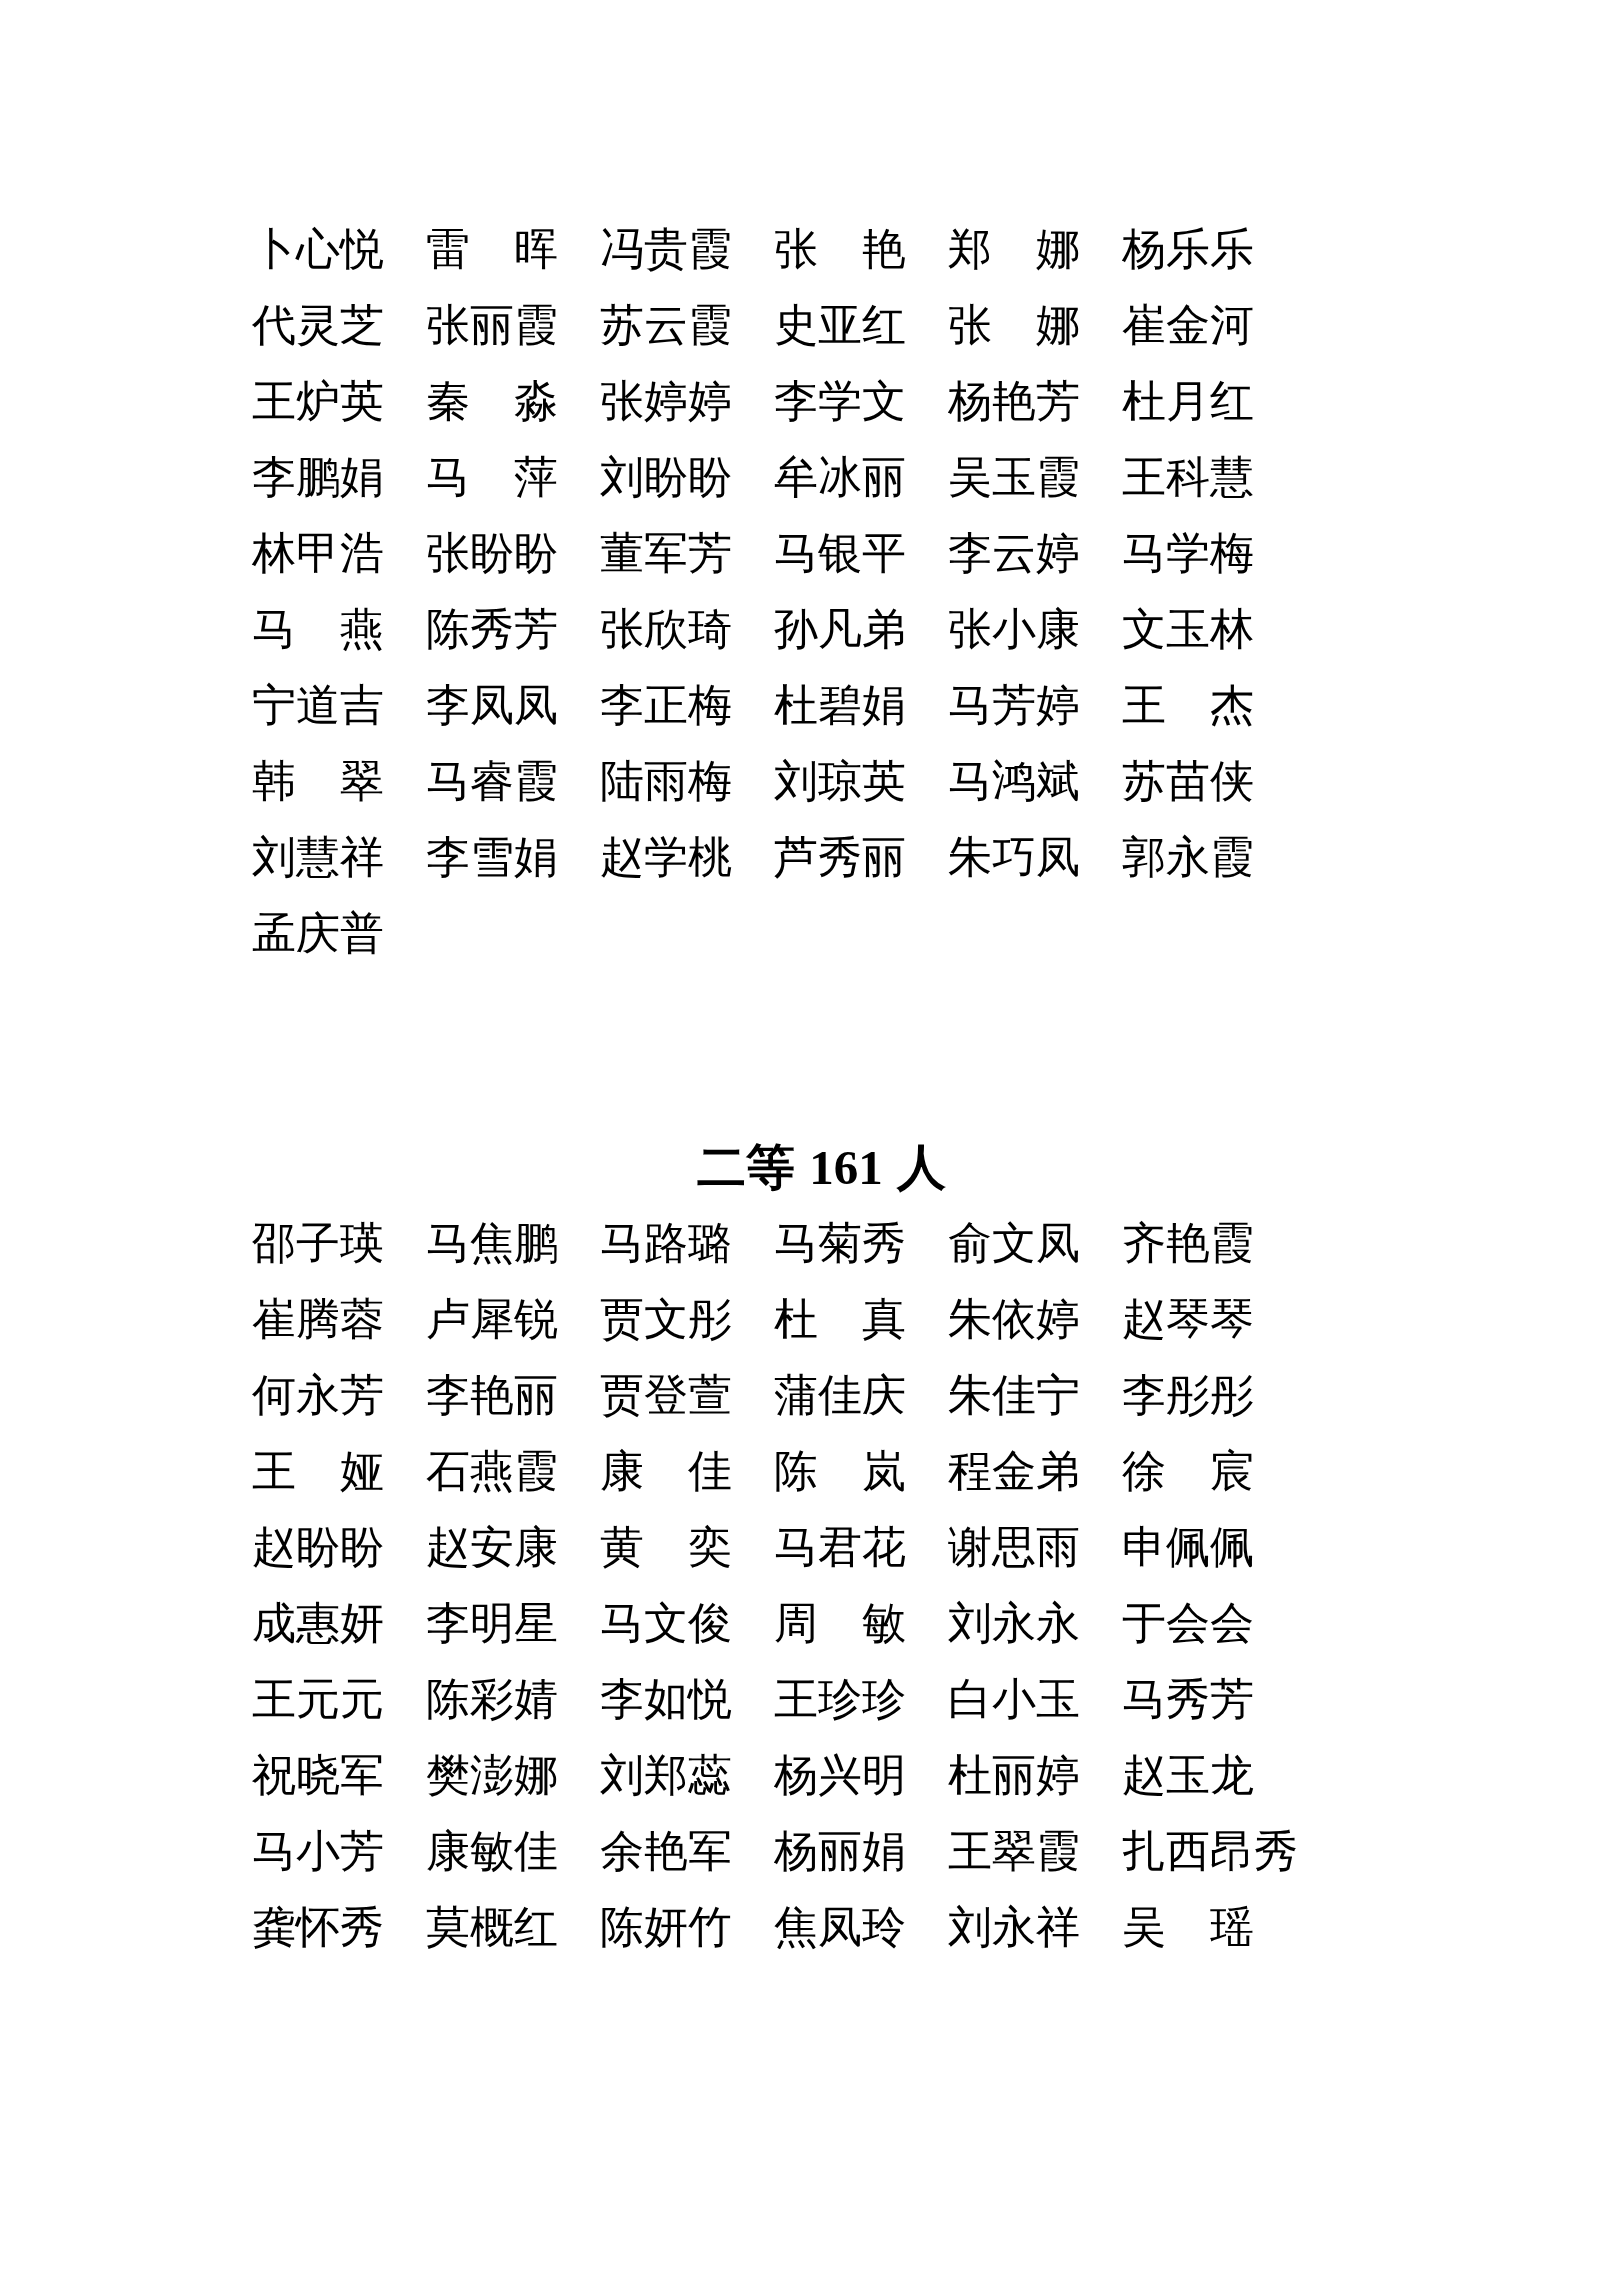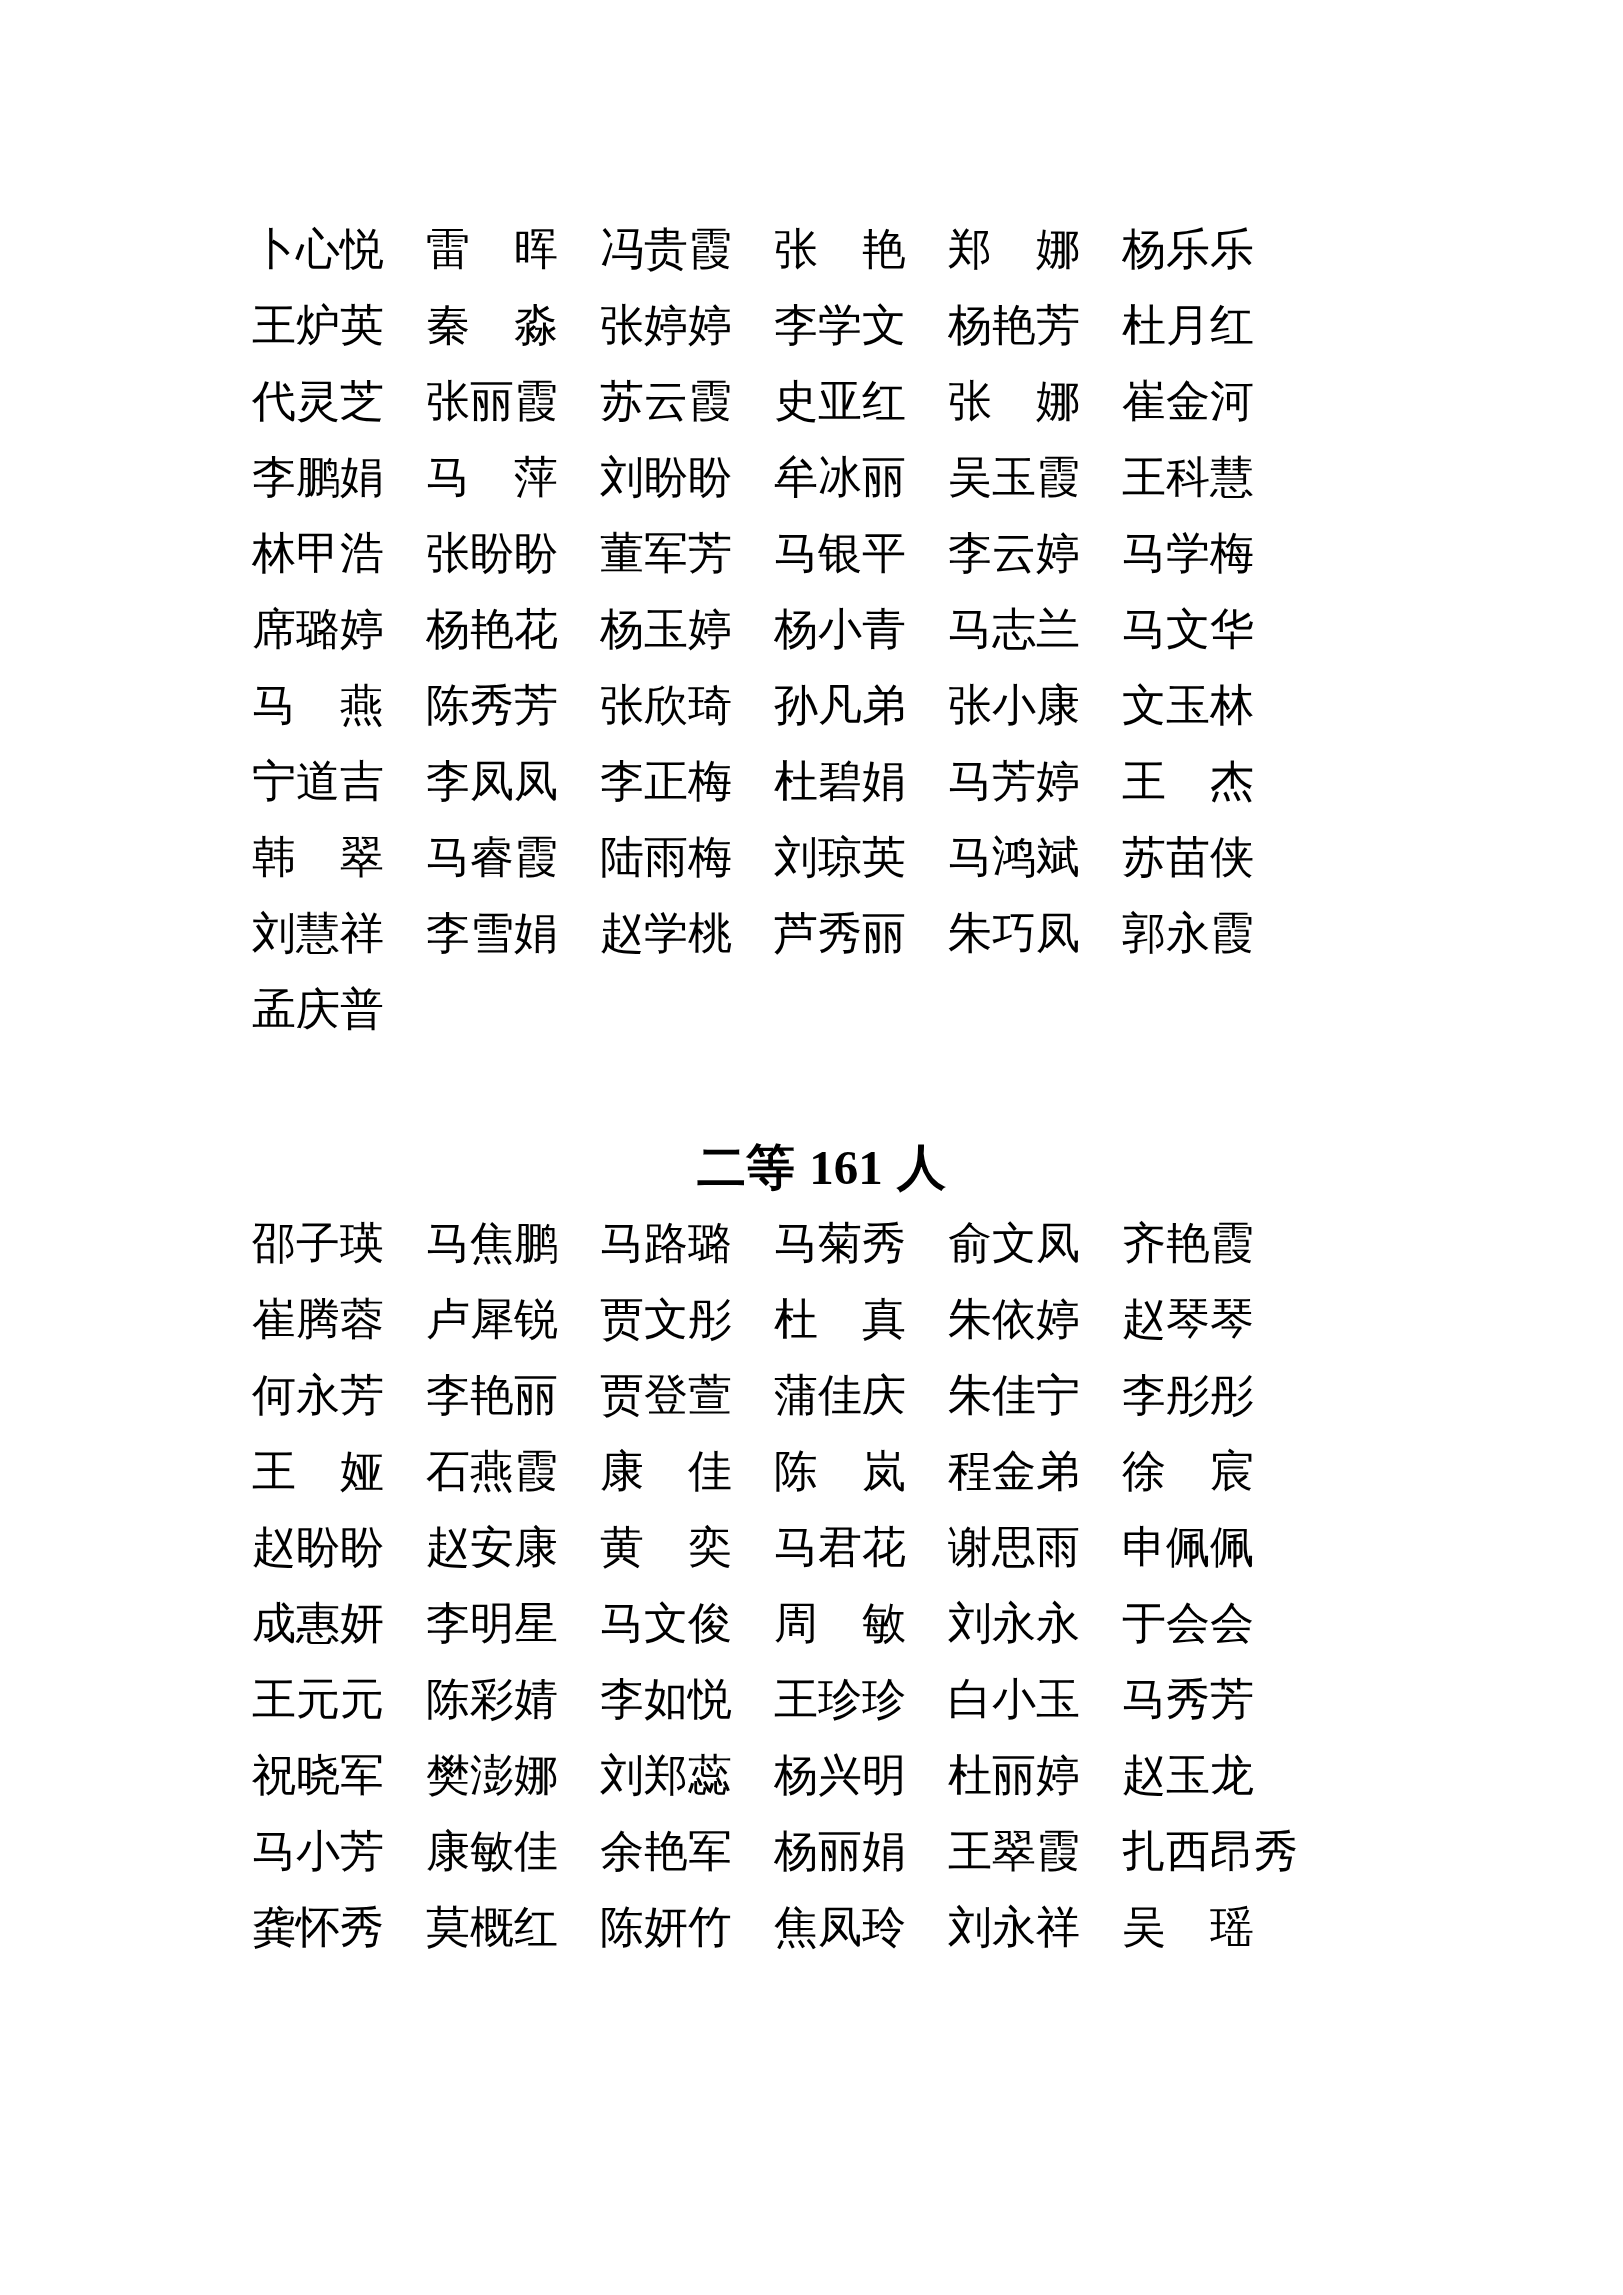--- a/index.html
+++ b/index.html
@@ -62,60 +62,52 @@
   <section class="name-list list-1">
       <div class="name-row">
         <span class="name-cell">卜心悦</span>
         <span class="name-cell">雷　晖</span>
         <span class="name-cell">冯贵霞</span>
         <span class="name-cell">张　艳</span>
         <span class="name-cell">郑　娜</span>
         <span class="name-cell">杨乐乐</span>
       </div>
       <div class="name-row">
+        <span class="name-cell">代灵芝</span>
+        <span class="name-cell">张丽霞</span>
+        <span class="name-cell">苏云霞</span>
+        <span class="name-cell">史亚红</span>
+        <span class="name-cell">张　娜</span>
+        <span class="name-cell">崔金河</span>
+      </div>
+      <div class="name-row">
         <span class="name-cell">王炉英</span>
         <span class="name-cell">秦　淼</span>
         <span class="name-cell">张婷婷</span>
         <span class="name-cell">李学文</span>
         <span class="name-cell">杨艳芳</span>
         <span class="name-cell">杜月红</span>
       </div>
       <div class="name-row">
-        <span class="name-cell">代灵芝</span>
-        <span class="name-cell">张丽霞</span>
-        <span class="name-cell">苏云霞</span>
-        <span class="name-cell">史亚红</span>
-        <span class="name-cell">张　娜</span>
-        <span class="name-cell">崔金河</span>
-      </div>
-      <div class="name-row">
         <span class="name-cell">李鹏娟</span>
         <span class="name-cell">马　萍</span>
         <span class="name-cell">刘盼盼</span>
         <span class="name-cell">牟冰丽</span>
         <span class="name-cell">吴玉霞</span>
         <span class="name-cell">王科慧</span>
       </div>
       <div class="name-row">
         <span class="name-cell">林甲浩</span>
         <span class="name-cell">张盼盼</span>
         <span class="name-cell">董军芳</span>
         <span class="name-cell">马银平</span>
         <span class="name-cell">李云婷</span>
         <span class="name-cell">马学梅</span>
       </div>
       <div class="name-row">
-        <span class="name-cell">席璐婷</span>
-        <span class="name-cell">杨艳花</span>
-        <span class="name-cell">杨玉婷</span>
-        <span class="name-cell">杨小青</span>
-        <span class="name-cell">马志兰</span>
-        <span class="name-cell">马文华</span>
-      </div>
-      <div class="name-row">
         <span class="name-cell">马　燕</span>
         <span class="name-cell">陈秀芳</span>
         <span class="name-cell">张欣琦</span>
         <span class="name-cell">孙凡弟</span>
         <span class="name-cell">张小康</span>
         <span class="name-cell">文玉林</span>
       </div>
       <div class="name-row">
         <span class="name-cell">宁道吉</span>
         <span class="name-cell">李凤凤</span>

